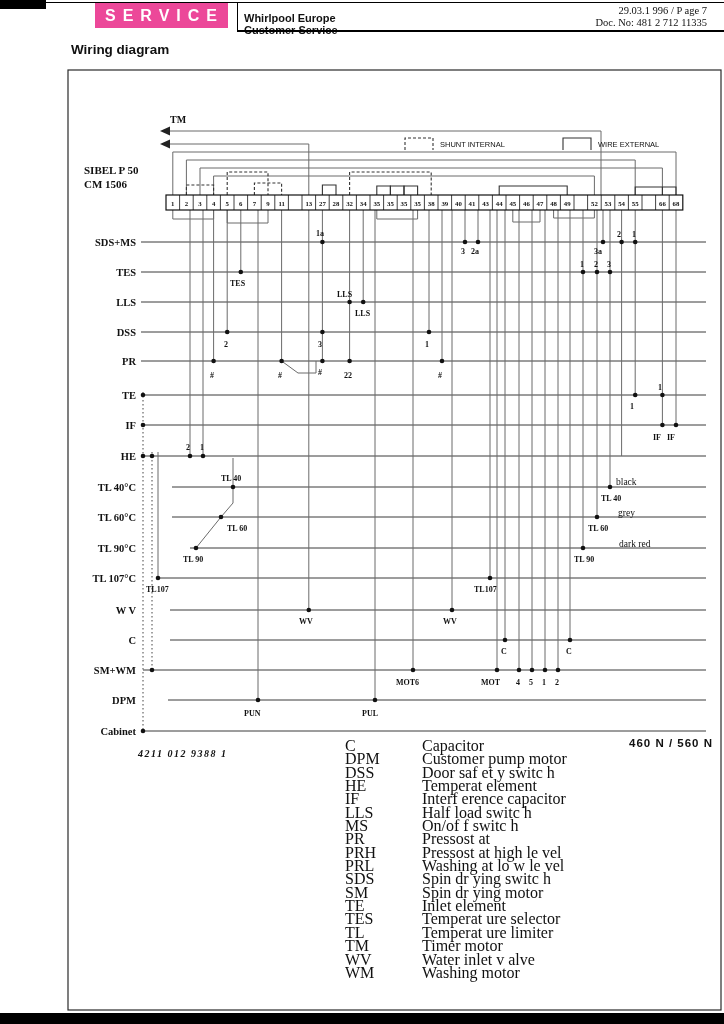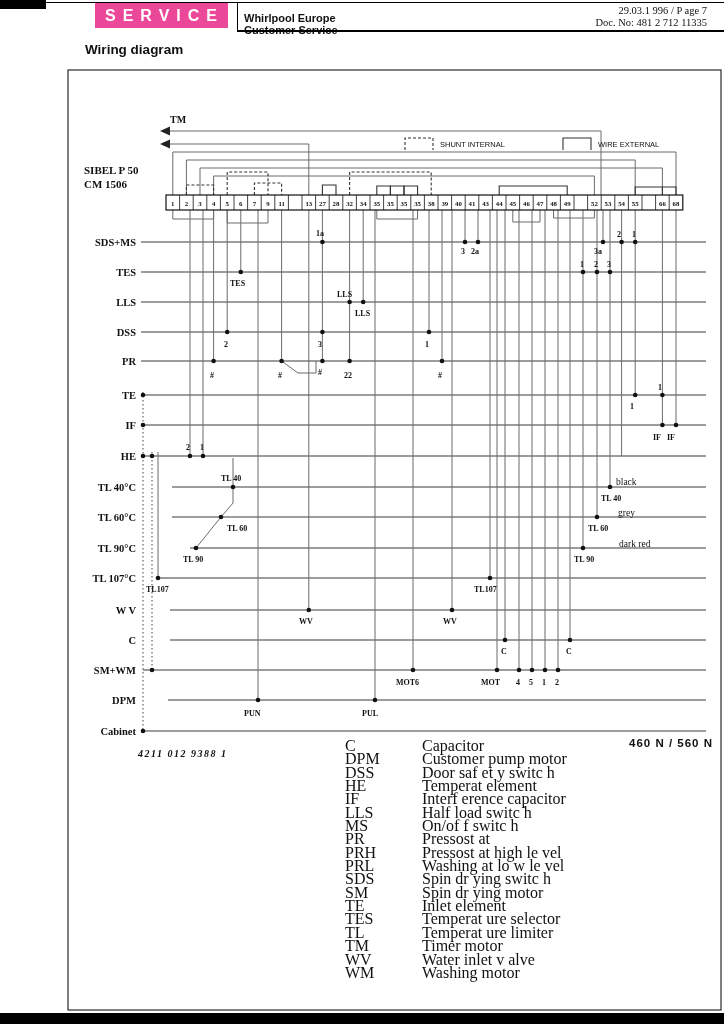--- a/index.html
+++ b/index.html
@@ -8,21 +8,21 @@
   .corner-mark{position:absolute;left:0;top:0;width:46px;height:9px;background:#000;}
   .top-rule{position:absolute;left:46px;top:2px;width:678px;height:1px;background:#000;}
   .service-box{position:absolute;left:95px;top:3px;width:133px;height:25px;background:#ec4899;
         color:#fff;font-family:"Liberation Sans","DejaVu Sans",sans-serif;font-weight:bold;
         font-size:16px;letter-spacing:7px;text-align:center;line-height:25px;padding-left:6px;box-sizing:border-box;}
   .header-divider{position:absolute;left:237px;top:2px;width:1px;height:28px;background:#000;}
   .company{position:absolute;left:244px;top:5px;font-family:"Liberation Sans","DejaVu Sans",sans-serif;
         font-weight:bold;font-size:11px;line-height:12px;margin-top:7px;}
   .docinfo{position:absolute;right:17px;top:5px;text-align:right;font-size:10.5px;line-height:11.5px;}
   .header-rule{position:absolute;left:237px;top:30px;width:487px;height:2px;background:#000;}
-  .page-title{position:absolute;left:85px;top:42px;font-family:"Liberation Sans","DejaVu Sans",sans-serif;
+  .page-title{position:absolute;left:71px;top:42px;font-family:"Liberation Sans","DejaVu Sans",sans-serif;
         font-weight:bold;font-size:13.5px;}
   svg.diagram{position:absolute;left:0;top:0;}
   .legend{position:absolute;left:345px;top:739px;font-size:16px;line-height:13.35px;}
   .legend .abbr{display:inline-block;width:77px;}
   .part-number{position:absolute;left:138px;top:748px;font-style:italic;font-weight:bold;
         font-size:10px;letter-spacing:1.5px;}
   .model{position:absolute;left:629px;top:737px;font-family:"Liberation Sans","DejaVu Sans",sans-serif;
         font-weight:bold;font-size:11.5px;letter-spacing:1px;}
   .bottom-bar{position:absolute;left:0;top:1013px;width:724px;height:11px;background:#000;}
 </style>

